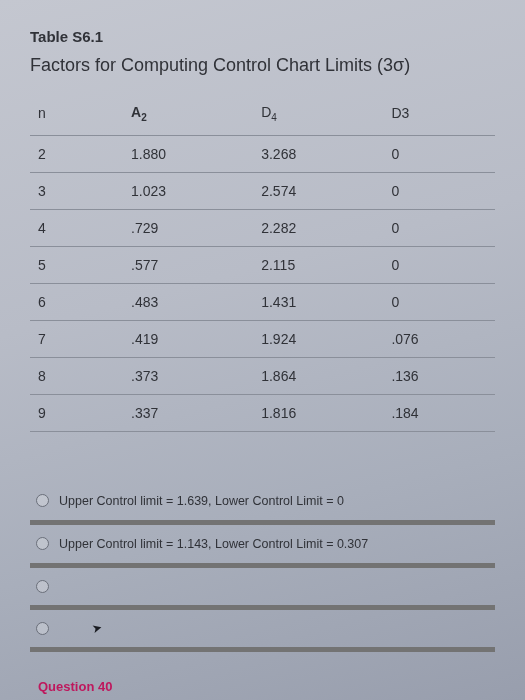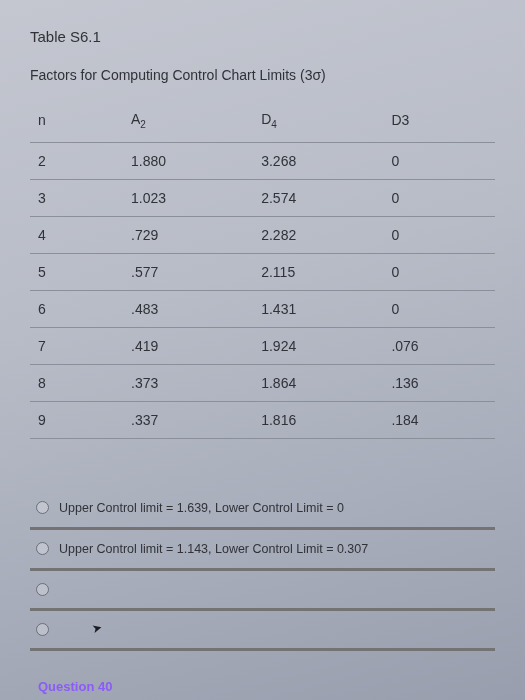--- a/index.html
+++ b/index.html
@@ -7,55 +7,55 @@
       background: linear-gradient(165deg, #c4c7d0 0%, #b8bcc7 40%, #a8aebb 70%, #989ead 100%);
       width: 525px;
       height: 700px;
       font-family: Arial, sans-serif;
       padding: 28px 30px 20px 30px;
       color: #303238;
       overflow: hidden;
       position: relative;
     }
     .title {
-      font-weight: normal;
+      font-weight: bold;
       font-size: 15px;
-      margin-bottom: 22px;
+      margin-bottom: 10px;
     }
     .subtitle {
-      font-size: 14px;
+      font-size: 18px;
       margin-bottom: 18px;
     }
     table {
       width: 100%;
       border-collapse: collapse;
       margin-bottom: 50px;
     }
     th, td {
       text-align: left;
       padding: 10px 8px 10px 8px;
       font-size: 14px;
       border-bottom: 1px solid #8a8f9a;
     }
     th {
       font-weight: normal;
       padding-bottom: 12px;
     }
     th.col-n { width: 20%; }
-    th.col-a2 { width: 28%; }
+    th.col-a2 { width: 28%; font-weight: bold; }
     th.col-d4 { width: 28%; }
     th.col-d3 { width: 24%; }
     sub { font-size: 10px; vertical-align: sub; }
     .options {
       margin-top: 40px;
     }
     .option {
       display: flex;
       align-items: center;
-      border-bottom: 3px solid #737373;
+      border-bottom: 5px solid #737373;
       padding: 12px 6px;
       font-size: 12.5px;
     }
     .radio {
       width: 13px;
       height: 13px;
       border: 1.5px solid #6a6f7a;
       border-radius: 50%;
       margin-right: 10px;
       flex-shrink: 0;
@@ -68,21 +68,21 @@
       font-size: 12px;
       color: #1a1c22;
       transform: rotate(-15deg);
     }
     .footer-cut {
       position: absolute;
       bottom: 6px;
       left: 38px;
       font-size: 13px;
       font-weight: bold;
-      color: #8b5cf6;
+      color: #be185d;
     }
   </style>
 </head>
 <body>
 
 <div class="title">Table S6.1</div>
 <div class="subtitle">Factors for Computing Control Chart Limits (3σ)</div>
 
 <table>
   <thead>

